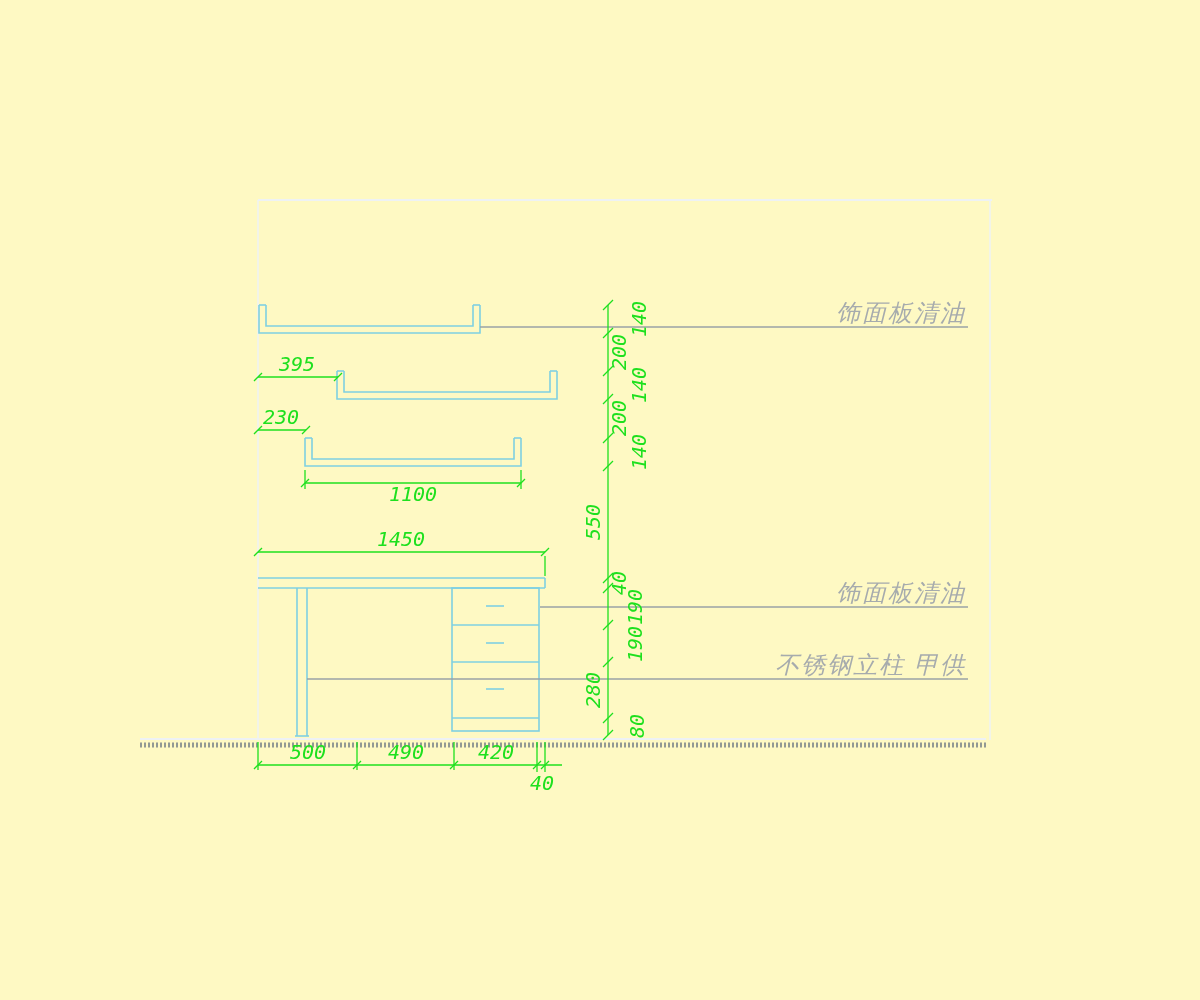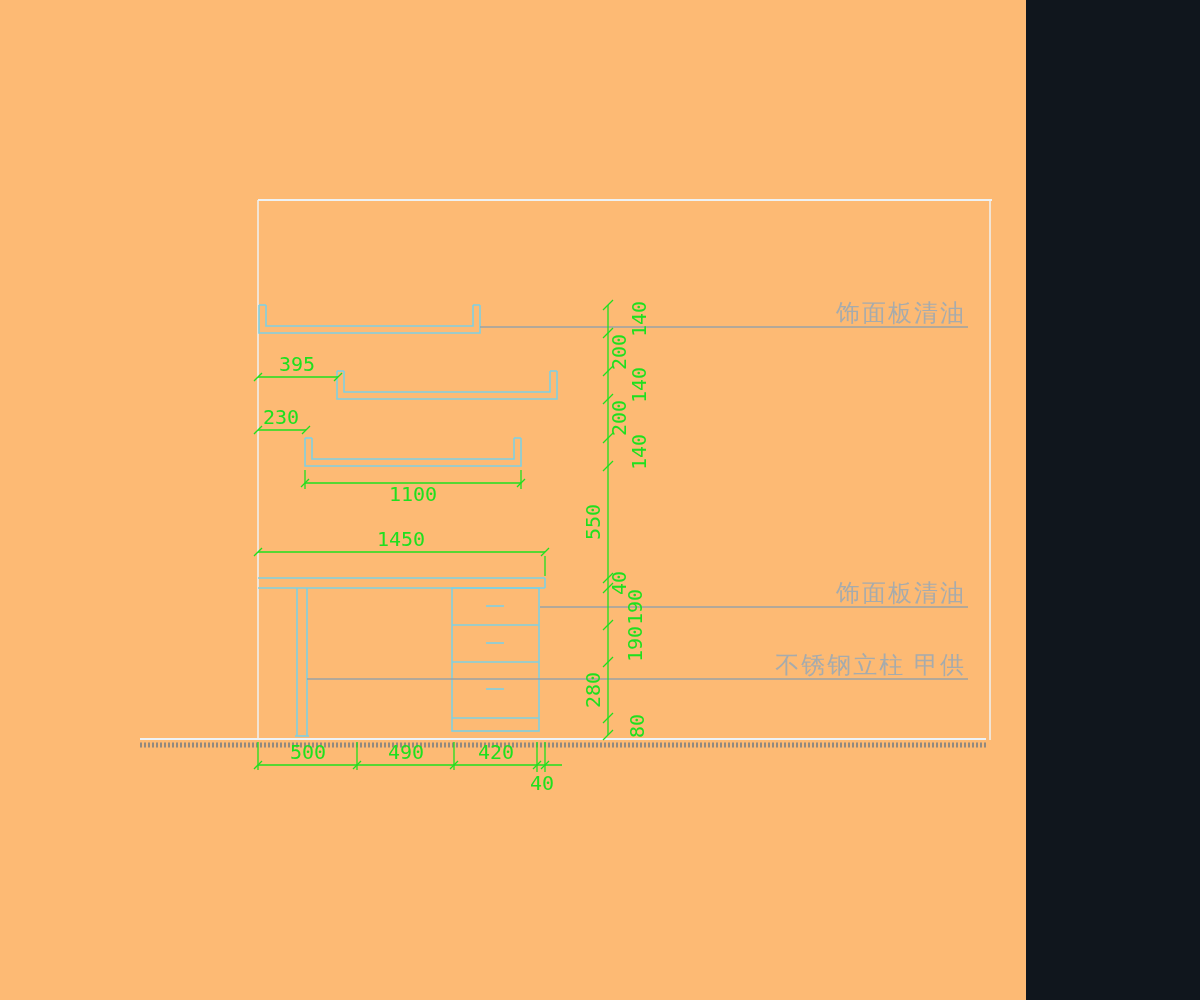--- a/index.html
+++ b/index.html
@@ -1,19 +1,20 @@
 <!DOCTYPE html>
 <html><head>
 <meta charset="utf-8">
 <style>
   html,body{margin:0;padding:0;background:#10161d;}
   .stage{
-    position:relative;width:1026px;height:1000px;
-    background:#fdba74;overflow:hidden;
+    position:relative;width:1200px;height:1000px;
+    background:#fef9c3;overflow:hidden;
     font-family:"Liberation Sans",sans-serif;
+    font-style:italic;
   }
   svg{position:absolute;left:0;top:0;}
   
   .w{stroke:#eef2f4;stroke-width:2;fill:none;}
   .w-thin{stroke:#eef2f4;stroke-width:1.5;fill:none;}
   .hatch{stroke:#6e7883;stroke-width:5;stroke-dasharray:2 2;opacity:.75;fill:none;}
   .f{stroke:#7fd0e2;stroke-width:1.6;fill:none;}
   .d{stroke:#1ee01e;stroke-width:1.3;fill:none;}
   .lead{stroke:#9aa2a6;stroke-width:1.4;fill:none;}
   

